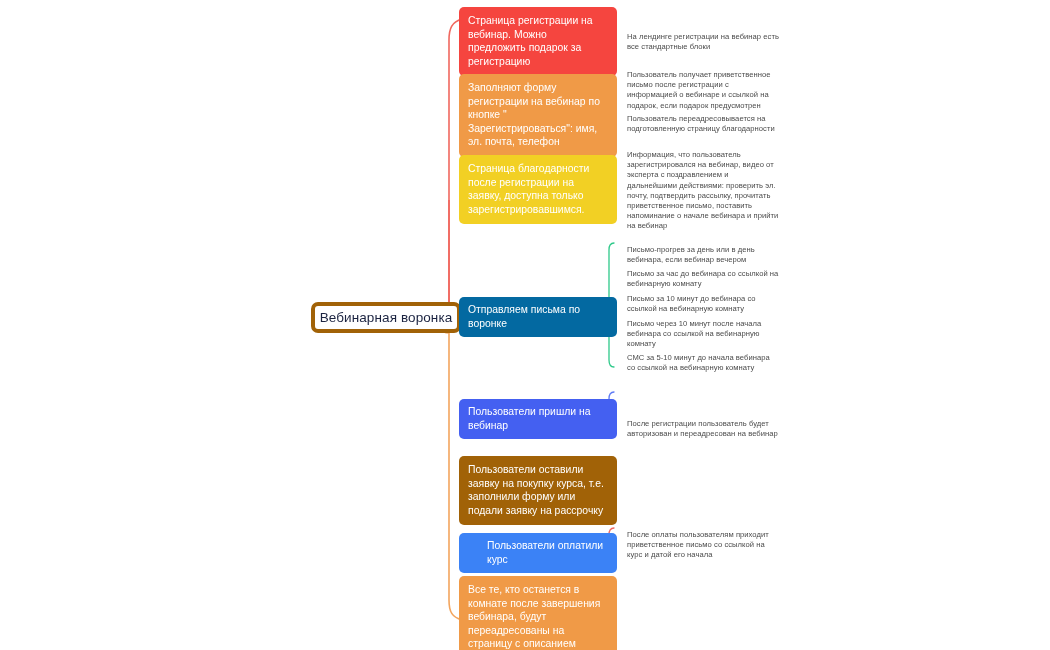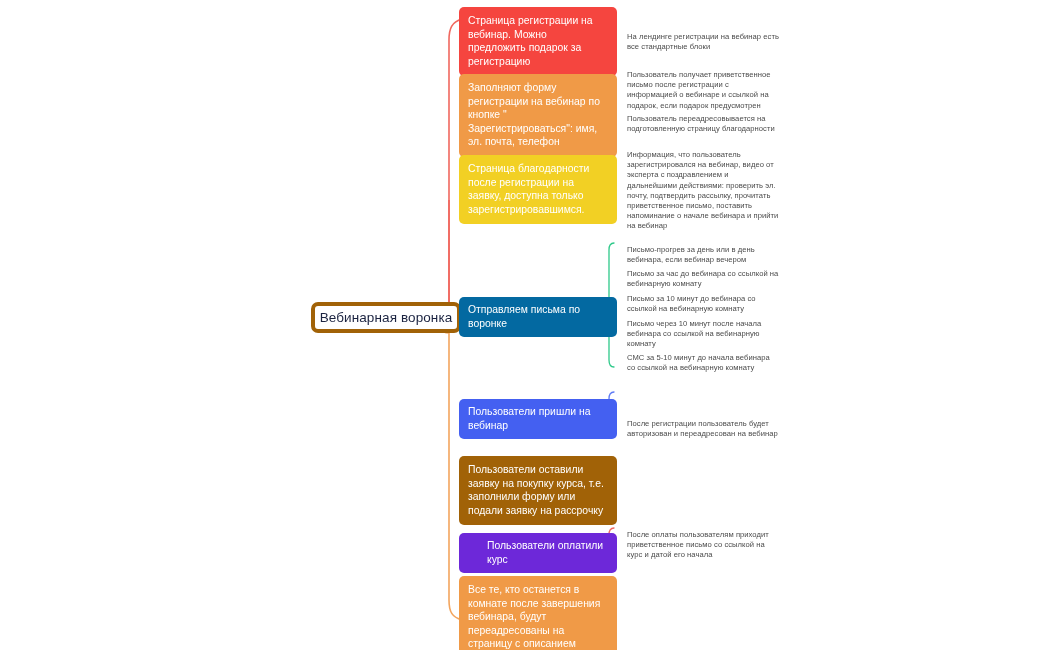--- a/index.html
+++ b/index.html
@@ -112,21 +112,21 @@
   </div>
 
   <div class="branch compact" style="left:459px; top:399px; background:#4460F1;">
     <span>Пользователи пришли на вебинар</span>
   </div>
 
   <div class="branch" style="left:459px; top:456px; background:#a16207;">
     <span>Пользователи оставили заявку на покупку курса, т.е. заполнили форму или подали заявку на рассрочку</span>
   </div>
 
-  <div class="branch compact" style="left:459px; top:533px; background:#6d28d9;padding-left:28px;">
+  <div class="branch compact" style="left:459px; top:533px; background:#3b82f6;padding-left:28px;">
     <span>Пользователи оплатили курс</span>
   </div>
 
   <div class="branch" style="left:459px; top:576px; background:#F09A47;">
     <span>Все те, кто останется в комнате после завершения вебинара, будут переадресованы на страницу с описанием тарифов и возможностью его оплаты</span>
   </div>
 
   <div class="leaf" style="left:627px; top:32px;">
     <span>На лендинге регистрации на вебинар есть все стандартные блоки</span>
   </div>

